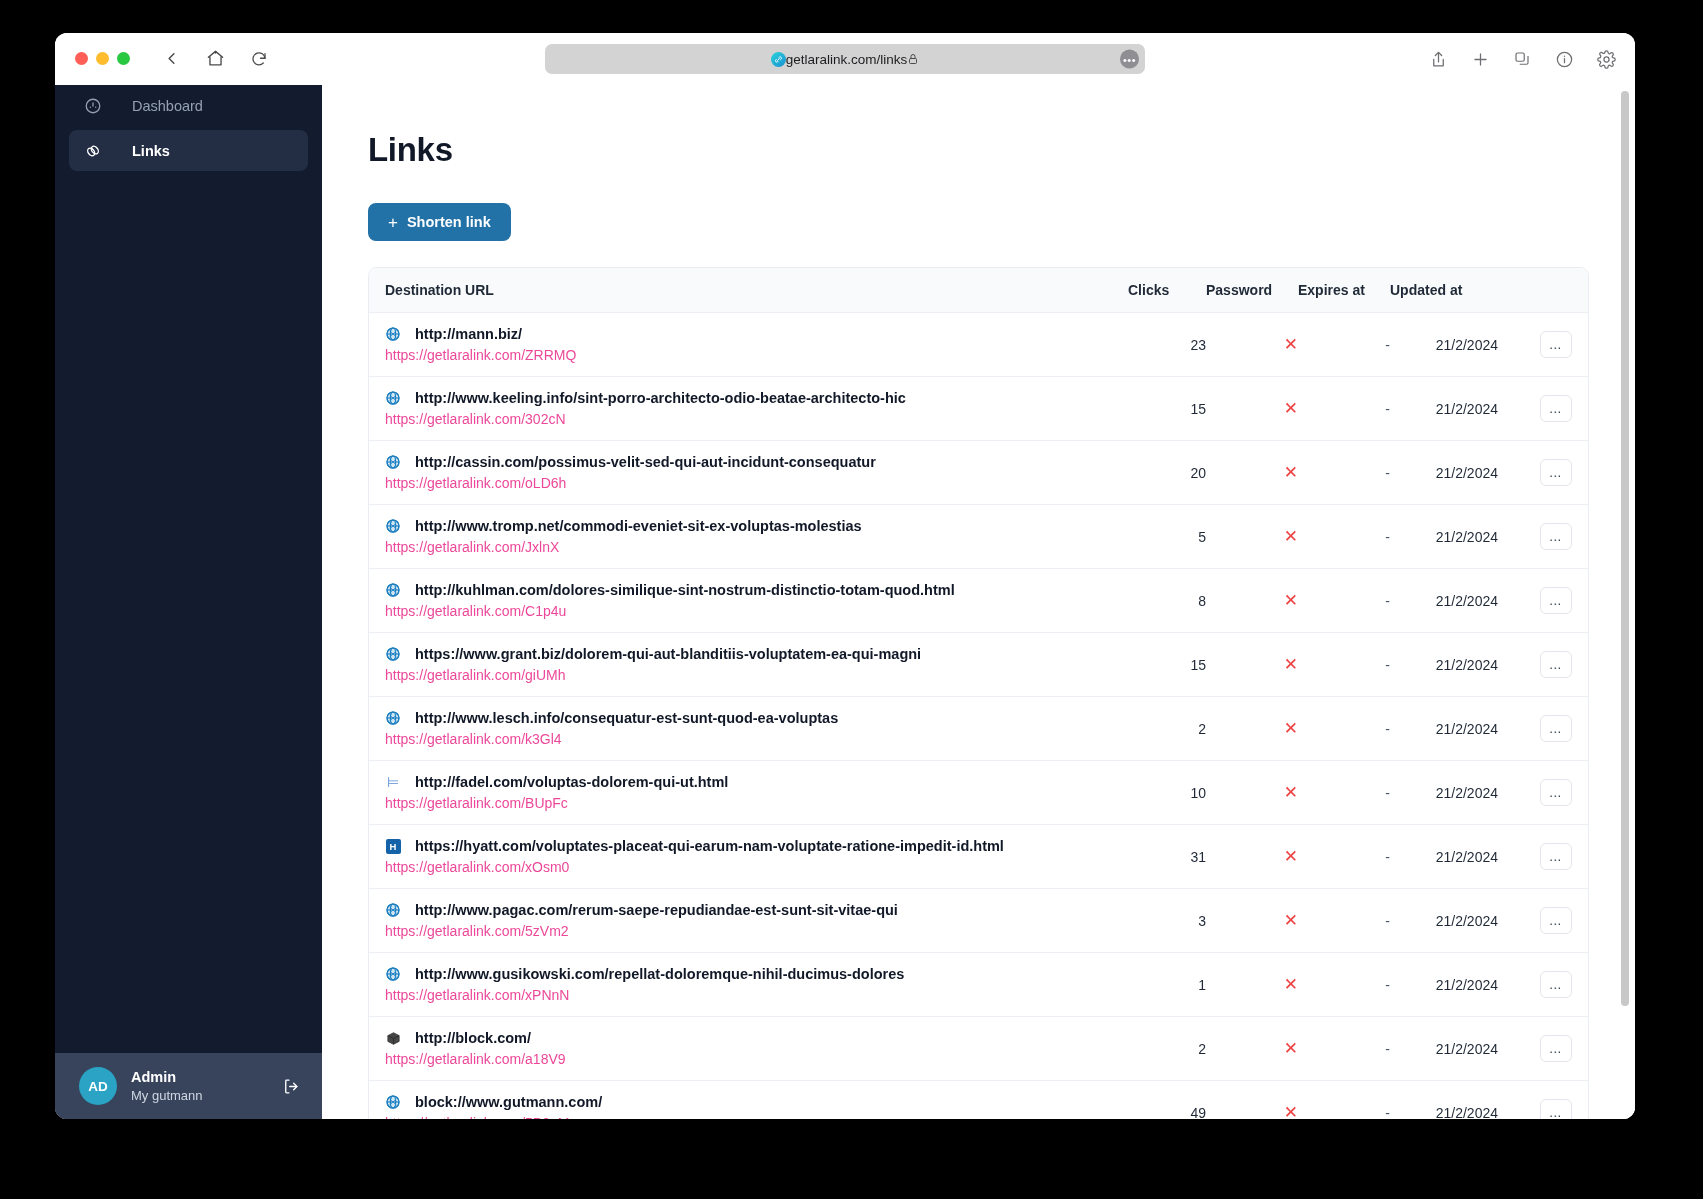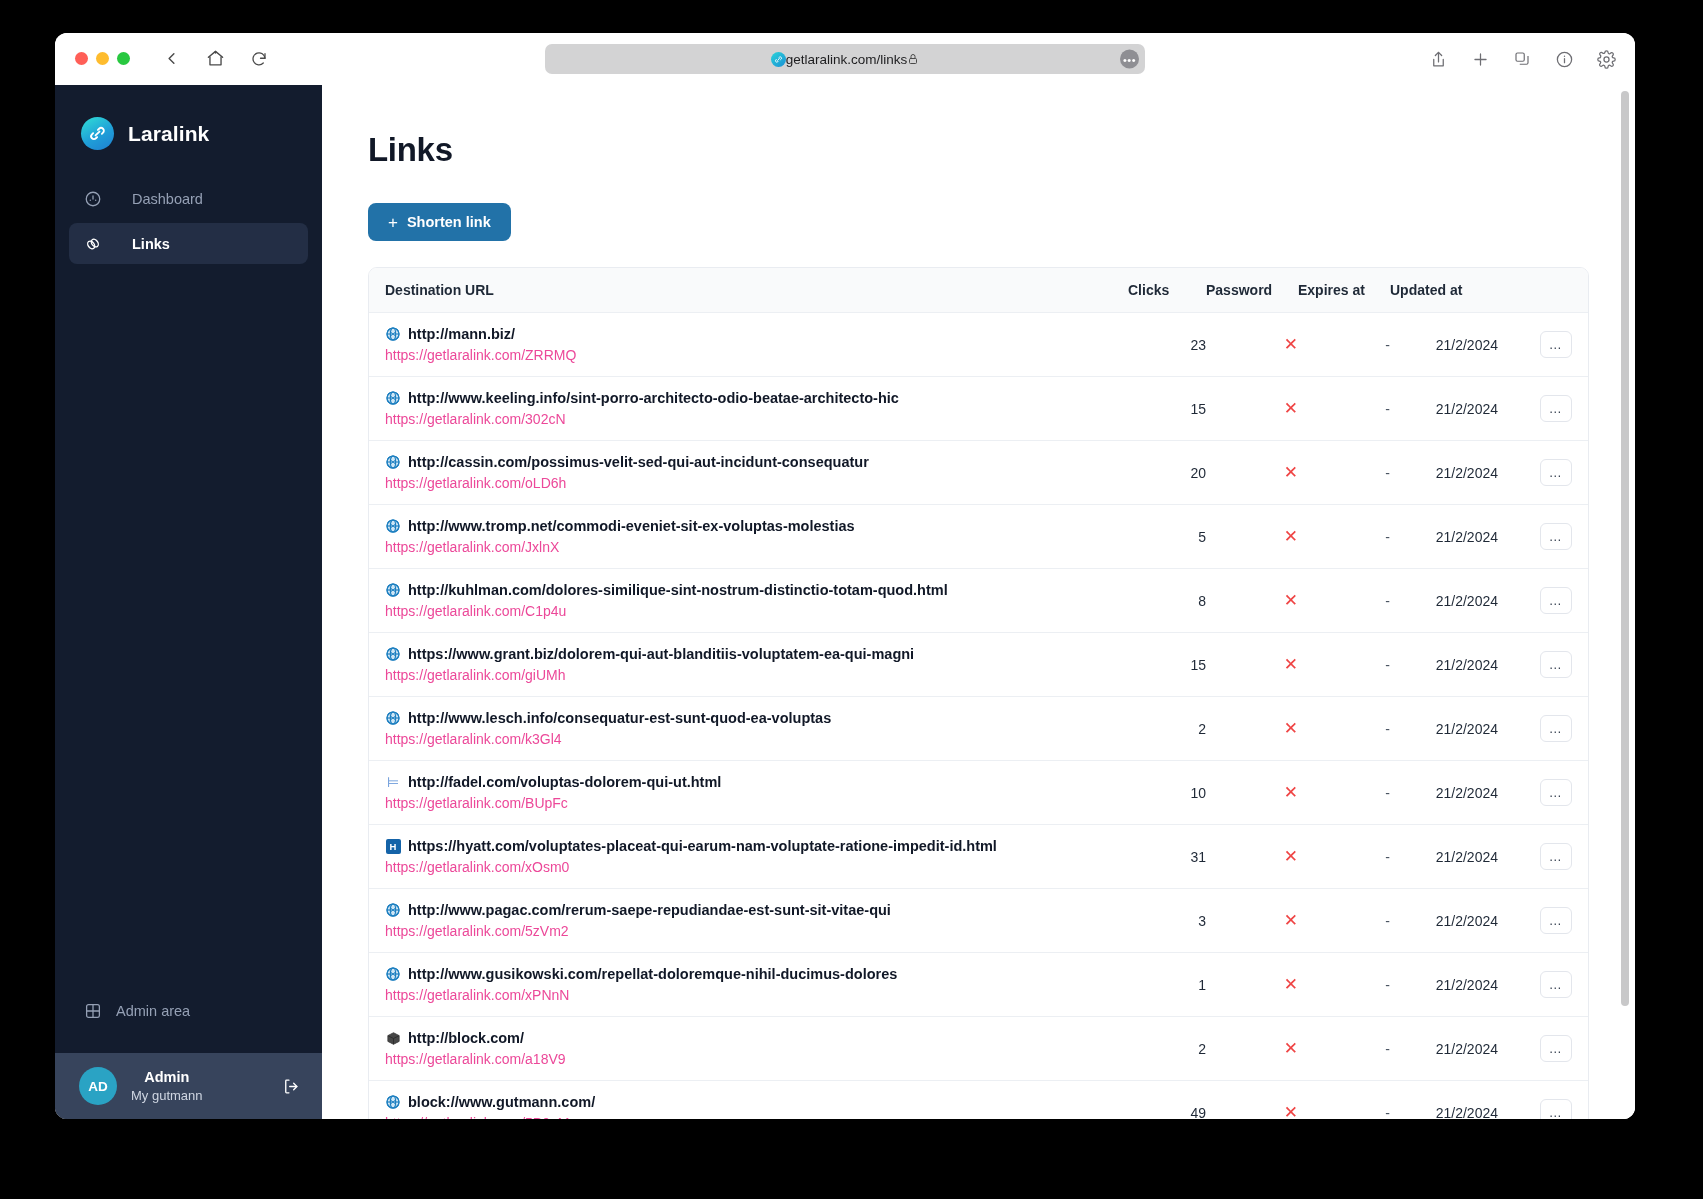--- a/index.html
+++ b/index.html
@@ -140,21 +140,21 @@
     display: flex; align-items: center; gap: 14px;
     position: relative;
   }
   #avatar {
     width: 38px; height: 38px; border-radius: 50%;
     background: #2aa3c4;
     color: #fff; font-size: 13.5px; font-weight: 700;
     display: flex; align-items: center; justify-content: center;
     flex: 0 0 auto;
   }
-  #user-meta { display: flex; flex-direction: column; gap: 3px; text-align: center; }
+  #user-meta { display: flex; flex-direction: column; gap: 3px; }
   #user-name { color: #ffffff; font-size: 14.5px; font-weight: 600; }
   #user-sub { color: #cfd6e2; font-size: 13px; }
   #logout-btn {
     position: absolute; right: 22px; top: 50%; transform: translateY(-50%);
     width: 20px; height: 20px; color: #ffffff; cursor: pointer;
     display: flex; align-items: center; justify-content: center;
   }
 
   
   #main {
@@ -228,21 +228,21 @@
   tbody td {
     padding: 13px 0;
     border-bottom: 1px solid #eceff3;
     font-size: 14px;
     color: #1f2937;
     vertical-align: middle;
   }
   tbody tr:last-child td { border-bottom: none; }
 
   td.c-url { padding-left: 16px; }
-  .url-top { display: flex; align-items: flex-end; gap: 7px; }
+  .url-top { display: flex; align-items: flex-end; gap: 14px; }
   .dest {
     font-size: 14.5px; color: #111827; font-weight: 600;
     white-space: nowrap; overflow: hidden; text-overflow: ellipsis;
   }
   .short { font-size: 14px; color: #ec4899; margin-top: 5px; padding-left: 0; }
 
   .fav { width: 16px; height: 16px; flex: 0 0 auto; display: flex; align-items: center; justify-content: center; }
   .fav-globe svg { width: 16px; height: 16px; }
   .fav-letter {
     width: 15px; height: 15px; border-radius: 2px;
@@ -375,30 +375,20 @@
             <circle cx="12" cy="12" r="3.2"></circle>
             <path d="M19.4 15a1.7 1.7 0 0 0 .3 1.9l.1.1a2 2 0 1 1-2.8 2.8l-.1-.1a1.7 1.7 0 0 0-1.9-.3 1.7 1.7 0 0 0-1 1.5V21a2 2 0 1 1-4 0v-.1a1.7 1.7 0 0 0-1.1-1.5 1.7 1.7 0 0 0-1.9.3l-.1.1a2 2 0 1 1-2.8-2.8l.1-.1a1.7 1.7 0 0 0 .3-1.9 1.7 1.7 0 0 0-1.5-1H3a2 2 0 1 1 0-4h.1A1.7 1.7 0 0 0 4.6 8.6a1.7 1.7 0 0 0-.3-1.9l-.1-.1a2 2 0 1 1 2.8-2.8l.1.1a1.7 1.7 0 0 0 1.9.3H9a1.7 1.7 0 0 0 1-1.5V3a2 2 0 1 1 4 0v.1a1.7 1.7 0 0 0 1 1.5 1.7 1.7 0 0 0 1.9-.3l.1-.1a2 2 0 1 1 2.8 2.8l-.1.1a1.7 1.7 0 0 0-.3 1.9V9a1.7 1.7 0 0 0 1.5 1H21a2 2 0 1 1 0 4h-.1a1.7 1.7 0 0 0-1.5 1z"></path>
           </svg>
       </div>
     </div>
   </div>
 
   <div id="app-body">
 
     <div id="sidebar">
-      <div id="brand">
-        <span id="brand-logo">
-          <svg viewBox="0 0 24 24" fill="none" stroke="#ffffff" stroke-width="2.3" stroke-linecap="round">
-              <path d="M9.5 14.5 14.5 9.5"></path>
-              <path d="M12.5 7.5 14 6a3.5 3.5 0 0 1 5 5l-1.5 1.5"></path>
-              <path d="M11.5 16.5 10 18a3.5 3.5 0 0 1-5-5l1.5-1.5"></path>
-            </svg>
-        </span>
-        <span id="brand-name">Laralink</span>
-      </div>
 
       <div id="nav">
         <div class="nav-item">
           <span class="ni-icon">
             <svg viewBox="0 0 24 24" width="18" height="18" fill="none" stroke="currentColor" stroke-width="1.7" stroke-linecap="round">
                 <circle cx="12" cy="12" r="9"></circle>
                 <path d="M12 12v-4"></path>
                 <circle cx="8.4" cy="13.6" r=".9" fill="currentColor" stroke="none"></circle>
                 <circle cx="15.6" cy="13.6" r=".9" fill="currentColor" stroke="none"></circle>
               </svg>
@@ -411,29 +401,20 @@
                 <ellipse cx="9.6" cy="13.2" rx="4" ry="5.6" transform="rotate(-38 9.6 13.2)"></ellipse>
                 <ellipse cx="14.4" cy="10.8" rx="4" ry="5.6" transform="rotate(-38 14.4 10.8)"></ellipse>
               </svg>
           </span>
           <span>Links</span>
         </div>
       </div>
 
       <div id="sidebar-spacer"></div>
 
-      <div id="admin-area">
-        <span class="ni-icon">
-          <svg viewBox="0 0 24 24" width="18" height="18" fill="none" stroke="currentColor" stroke-width="1.7" stroke-linejoin="round">
-              <rect x="3.5" y="3.5" width="17" height="17" rx="2.5"></rect>
-              <path d="M12 3.5v17M3.5 12h17"></path>
-            </svg>
-        </span>
-        <span>Admin area</span>
-      </div>
 
       <div id="user-box">
         <span id="avatar">AD</span>
         <span id="user-meta">
           <span id="user-name">Admin</span>
           <span id="user-sub">My gutmann</span>
         </span>
         <span id="logout-btn">
           <svg viewBox="0 0 24 24" width="19" height="19" fill="none" stroke="currentColor" stroke-width="1.7" stroke-linecap="round" stroke-linejoin="round">
               <path d="M10 4H7a1 1 0 0 0-1 1v14a1 1 0 0 0 1 1h3"></path>

